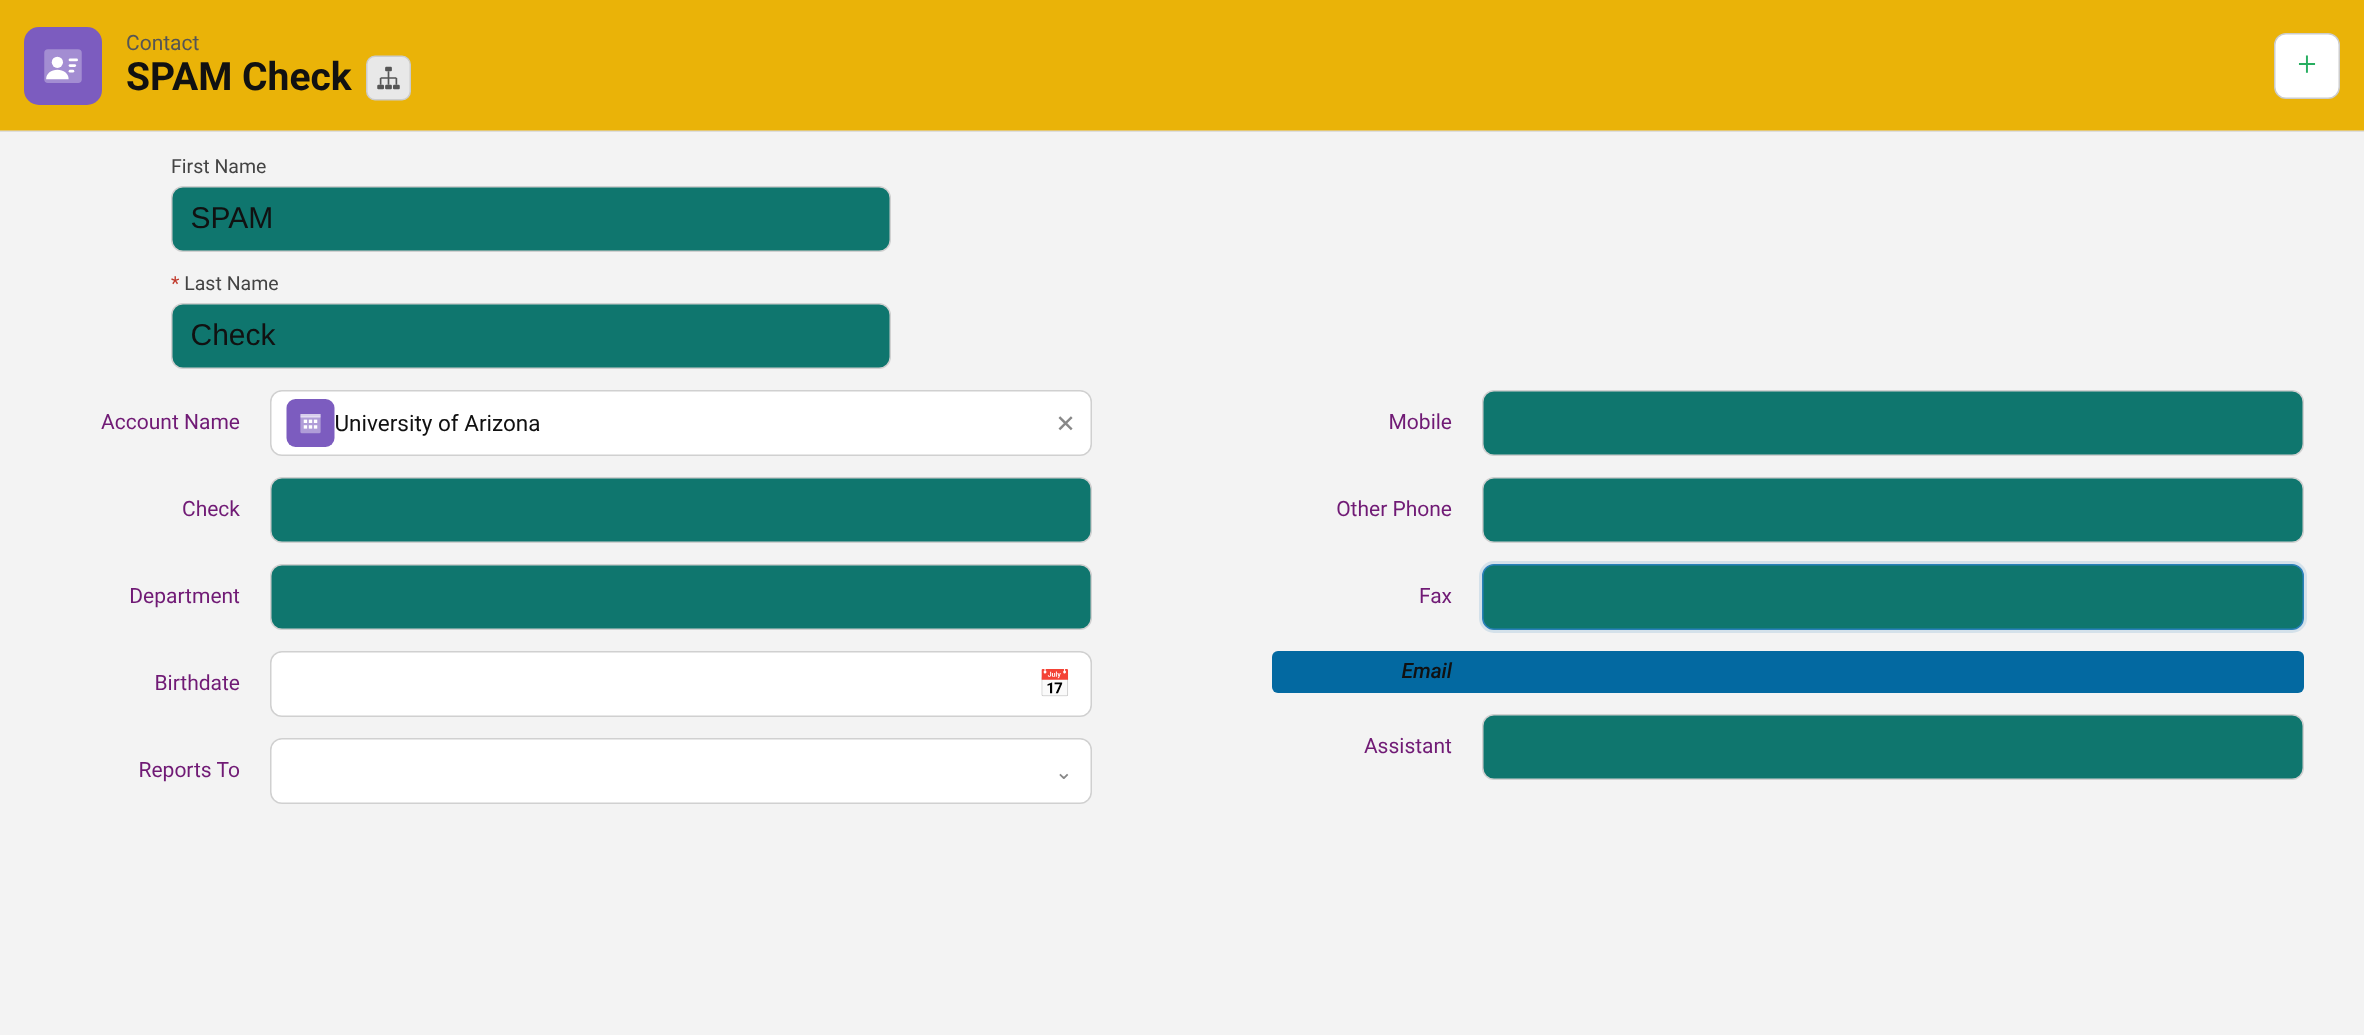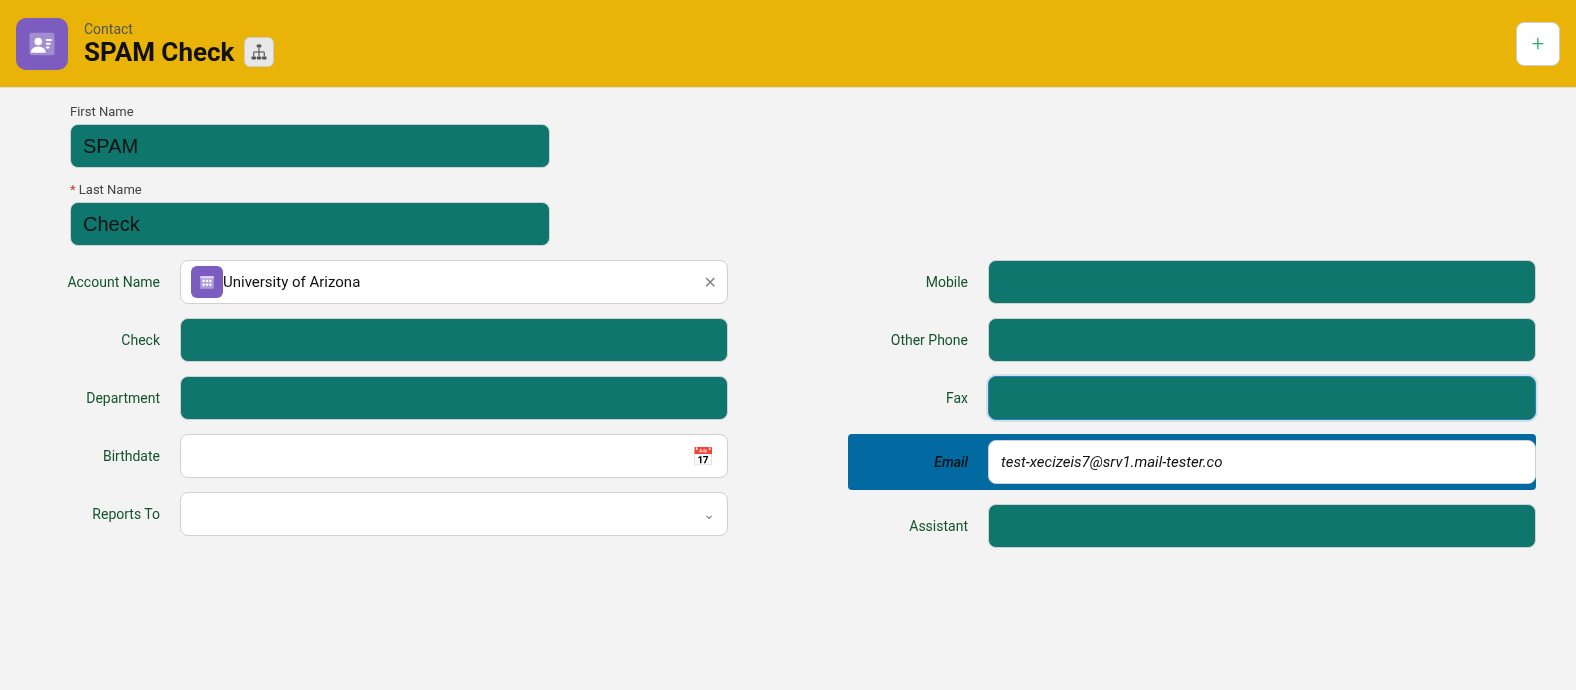--- a/index.html
+++ b/index.html
@@ -114,21 +114,21 @@
       padding-left: 60px;
     }
 
     .field-group {
       display: flex;
       align-items: center;
       margin-bottom: 14px;
     }
     .field-label {
       font-size: 14px;
-      color: #14532d;
+      color: #701a75;
       min-width: 140px;
       text-align: right;
       padding-right: 20px;
       flex-shrink: 0;
     }
 
     .field-input {
       flex: 1;
       height: 44px;
       border: 1.5px solid #d0d0d0;
@@ -248,21 +248,21 @@
     .name-field-label.required::before {
       content: '* ';
       color: #c0392b;
     }
     .name-field-wrapper {
       margin-bottom: 14px;
     }
 
     
     .name-section {
-      padding-left: 70px;
+      padding-left: 114px;
       margin-bottom: 6px;
     }
   </style>
 </head>
 <body>
 
 <div class="header">
   <div class="header-left">
     <div class="header-icon">
       <svg viewBox="0 0 24 24" xmlns="http://www.w3.org/2000/svg">
@@ -374,23 +374,20 @@
         <input class="field-input" type="text" value="" style="">
       </div>
 
       <div class="field-group">
         <span class="field-label">Fax</span>
         <input class="field-input focused" type="text" value="" style="">
       </div>
 
       <div class="field-group email-row">
         <span class="field-label">Email</span>
-        <div class="email-value">
-          <span>test-xecizeis7@srv1.mail-tester.co</span>
-        </div>
       </div>
 
       <div class="field-group">
         <span class="field-label">Assistant</span>
         <input class="field-input" type="text" value="" style="">
       </div>
 
     </div>
   </div>
 </div>

